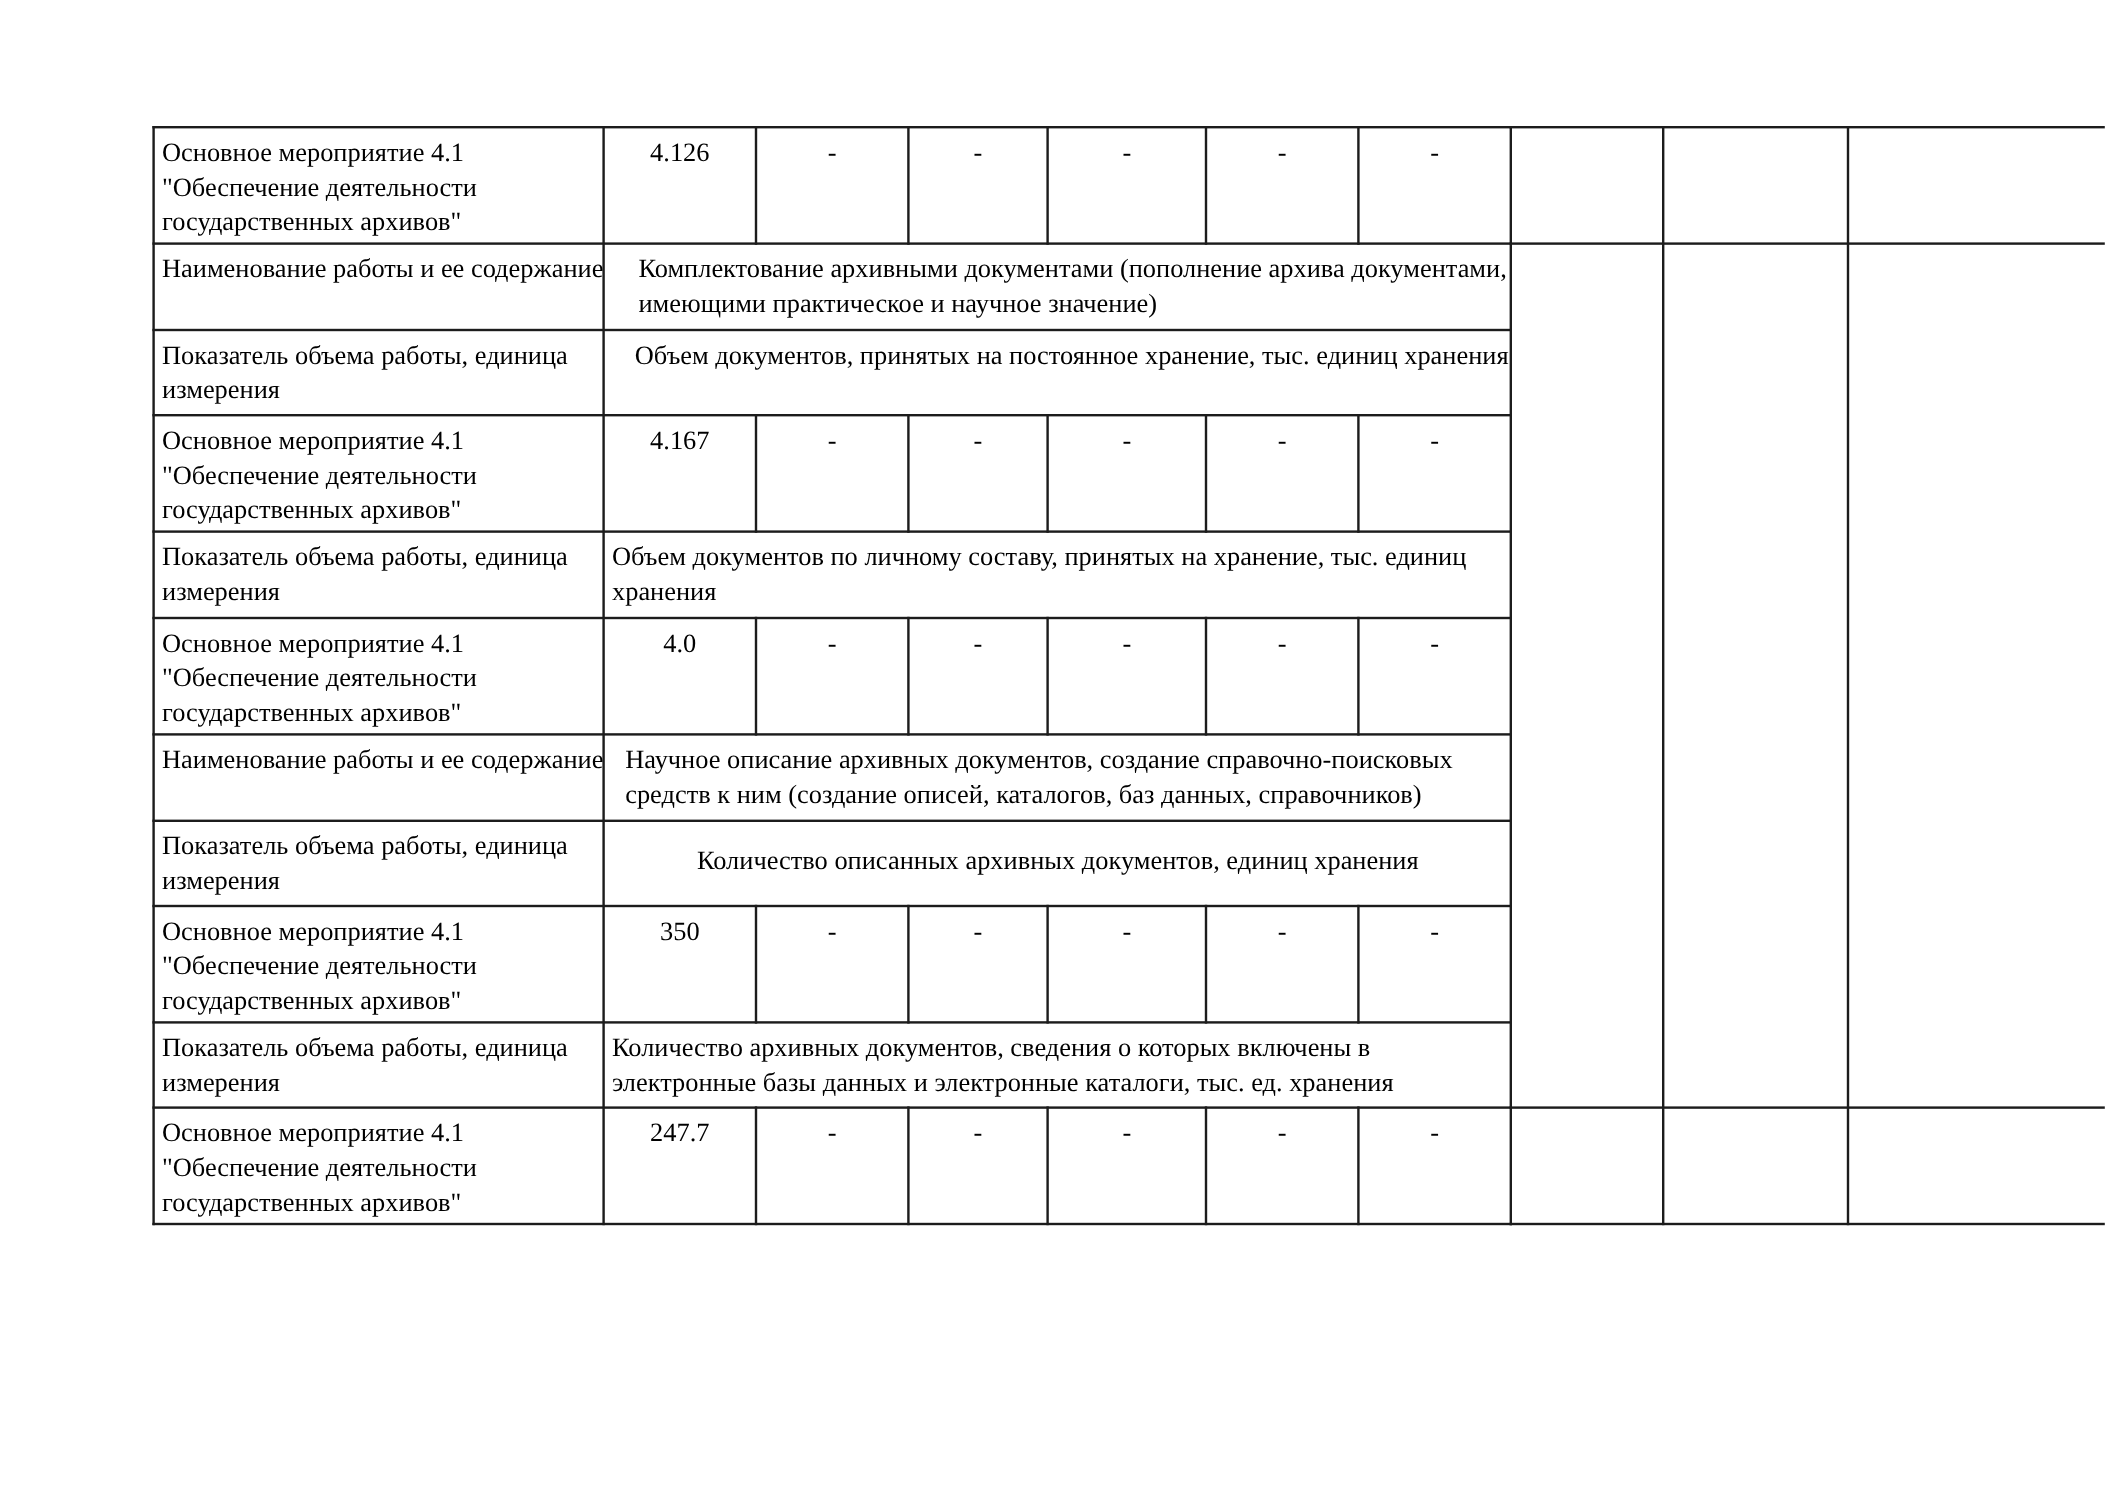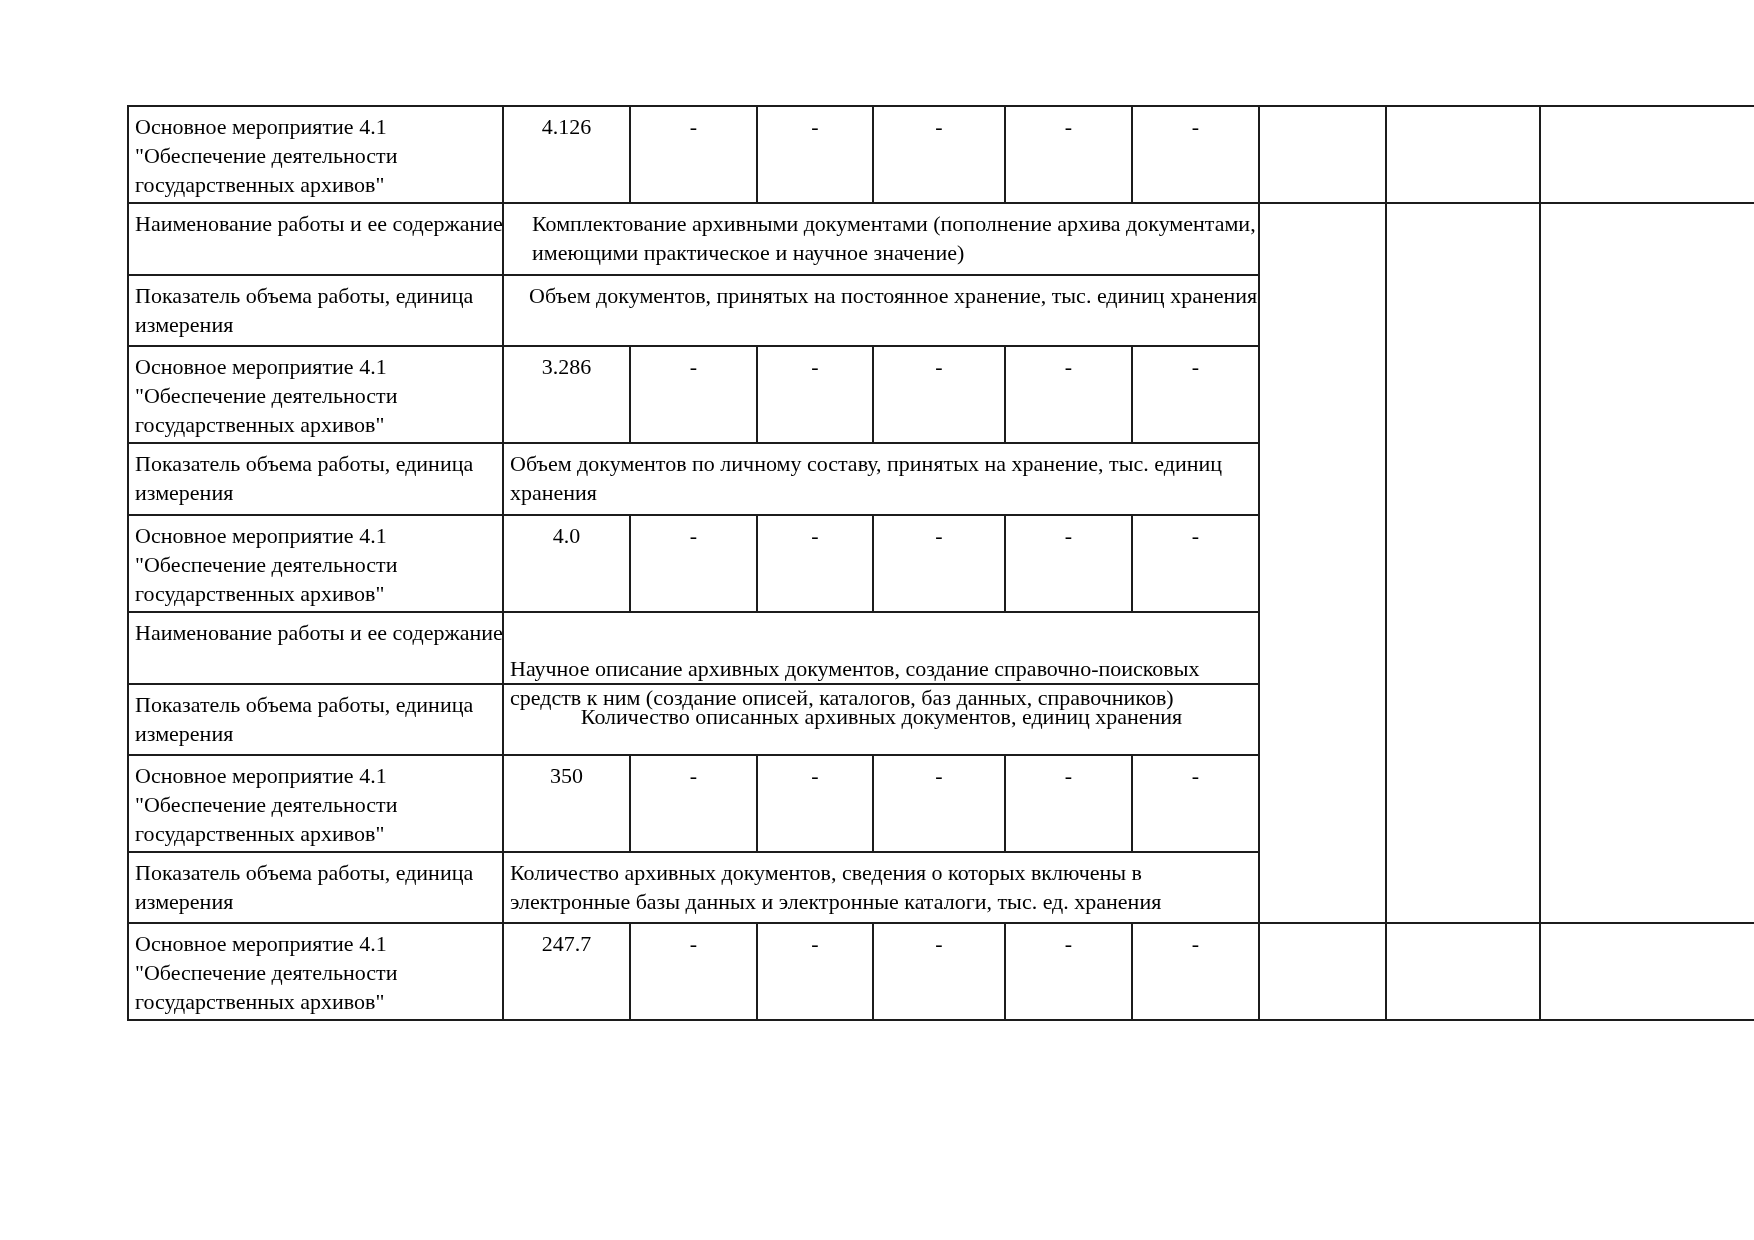--- a/index.html
+++ b/index.html
@@ -25,37 +25,37 @@
       <div class="cell val" style="left: 502px; top: 0px; width: 127px; height: 97px;">-</div>
       <div class="cell val" style="left: 629px; top: 0px; width: 116px; height: 97px;">-</div>
       <div class="cell val" style="left: 745px; top: 0px; width: 132px; height: 97px;">-</div>
       <div class="cell val" style="left: 877px; top: 0px; width: 127px; height: 97px;">-</div>
       <div class="cell val" style="left: 1004px; top: 0px; width: 127px; height: 97px;">-</div>
       <div class="cell lbl" style="left: 0px; top: 97px; width: 375px; height: 72px;">Наименование работы и ее содержание</div>
       <div class="cell txt" style="left: 397px; top: 97px; width: 756px; height: 72px;">Комплектование архивными документами (пополнение архива документами, имеющими практическое и научное значение)</div>
       <div class="cell lbl" style="left: 0px; top: 169px; width: 375px; height: 71px;">Показатель объема работы, единица измерения</div>
       <div class="cell txt" style="left: 394px; top: 169px; width: 756px; height: 71px;">Объем документов, принятых на постоянное хранение, тыс. единиц хранения</div>
       <div class="cell lbl" style="left: 0px; top: 240px; width: 375px; height: 97px;">Основное мероприятие 4.1 "Обеспечение деятельности государственных архивов"</div>
-      <div class="cell val" style="left: 375px; top: 240px; width: 127px; height: 97px;">3.286</div>
+      <div class="cell val" style="left: 375px; top: 240px; width: 127px; height: 97px;">4.167</div>
       <div class="cell val" style="left: 502px; top: 240px; width: 127px; height: 97px;">-</div>
       <div class="cell val" style="left: 629px; top: 240px; width: 116px; height: 97px;">-</div>
       <div class="cell val" style="left: 745px; top: 240px; width: 132px; height: 97px;">-</div>
       <div class="cell val" style="left: 877px; top: 240px; width: 127px; height: 97px;">-</div>
       <div class="cell val" style="left: 1004px; top: 240px; width: 127px; height: 97px;">-</div>
       <div class="cell lbl" style="left: 0px; top: 337px; width: 375px; height: 72px;">Показатель объема работы, единица измерения</div>
       <div class="cell txt" style="left: 375px; top: 337px; width: 756px; height: 88px;">Объем документов по личному составу, принятых на хранение, тыс. единиц хранения</div>
       <div class="cell lbl" style="left: 0px; top: 409px; width: 375px; height: 97px;">Основное мероприятие 4.1 "Обеспечение деятельности государственных архивов"</div>
       <div class="cell val" style="left: 375px; top: 409px; width: 127px; height: 97px;">4.0</div>
       <div class="cell val" style="left: 502px; top: 409px; width: 127px; height: 97px;">-</div>
       <div class="cell val" style="left: 629px; top: 409px; width: 116px; height: 97px;">-</div>
       <div class="cell val" style="left: 745px; top: 409px; width: 132px; height: 97px;">-</div>
       <div class="cell val" style="left: 877px; top: 409px; width: 127px; height: 97px;">-</div>
       <div class="cell val" style="left: 1004px; top: 409px; width: 127px; height: 97px;">-</div>
       <div class="cell lbl" style="left: 0px; top: 506px; width: 375px; height: 72px;">Наименование работы и ее содержание</div>
-      <div class="cell txt" style="left: 375px; top: 506px; width: 756px; height: 68px; margin-top: 36px;">Научное описание архивных документов, создание справочно-поисковых средств к ним (создание описей, каталогов, баз данных, справочников)</div>
+      <div class="cell txt" style="left: 386px; top: 506px; width: 756px; height: 68px;">Научное описание архивных документов, создание справочно-поисковых средств к ним (создание описей, каталогов, баз данных, справочников)</div>
       <div class="cell lbl" style="left: 0px; top: 578px; width: 375px; height: 71px;">Показатель объема работы, единица измерения</div>
       <div class="cell txt center" style="left: 375px; top: 578px; width: 756px; height: 71px;">Количество описанных архивных документов, единиц хранения</div>
       <div class="cell lbl" style="left: 0px; top: 649px; width: 375px; height: 97px;">Основное мероприятие 4.1 "Обеспечение деятельности государственных архивов"</div>
       <div class="cell val" style="left: 375px; top: 649px; width: 127px; height: 97px;">350</div>
       <div class="cell val" style="left: 502px; top: 649px; width: 127px; height: 97px;">-</div>
       <div class="cell val" style="left: 629px; top: 649px; width: 116px; height: 97px;">-</div>
       <div class="cell val" style="left: 745px; top: 649px; width: 132px; height: 97px;">-</div>
       <div class="cell val" style="left: 877px; top: 649px; width: 127px; height: 97px;">-</div>
       <div class="cell val" style="left: 1004px; top: 649px; width: 127px; height: 97px;">-</div>
       <div class="cell lbl" style="left: 0px; top: 746px; width: 375px; height: 71px;">Показатель объема работы, единица измерения</div>

